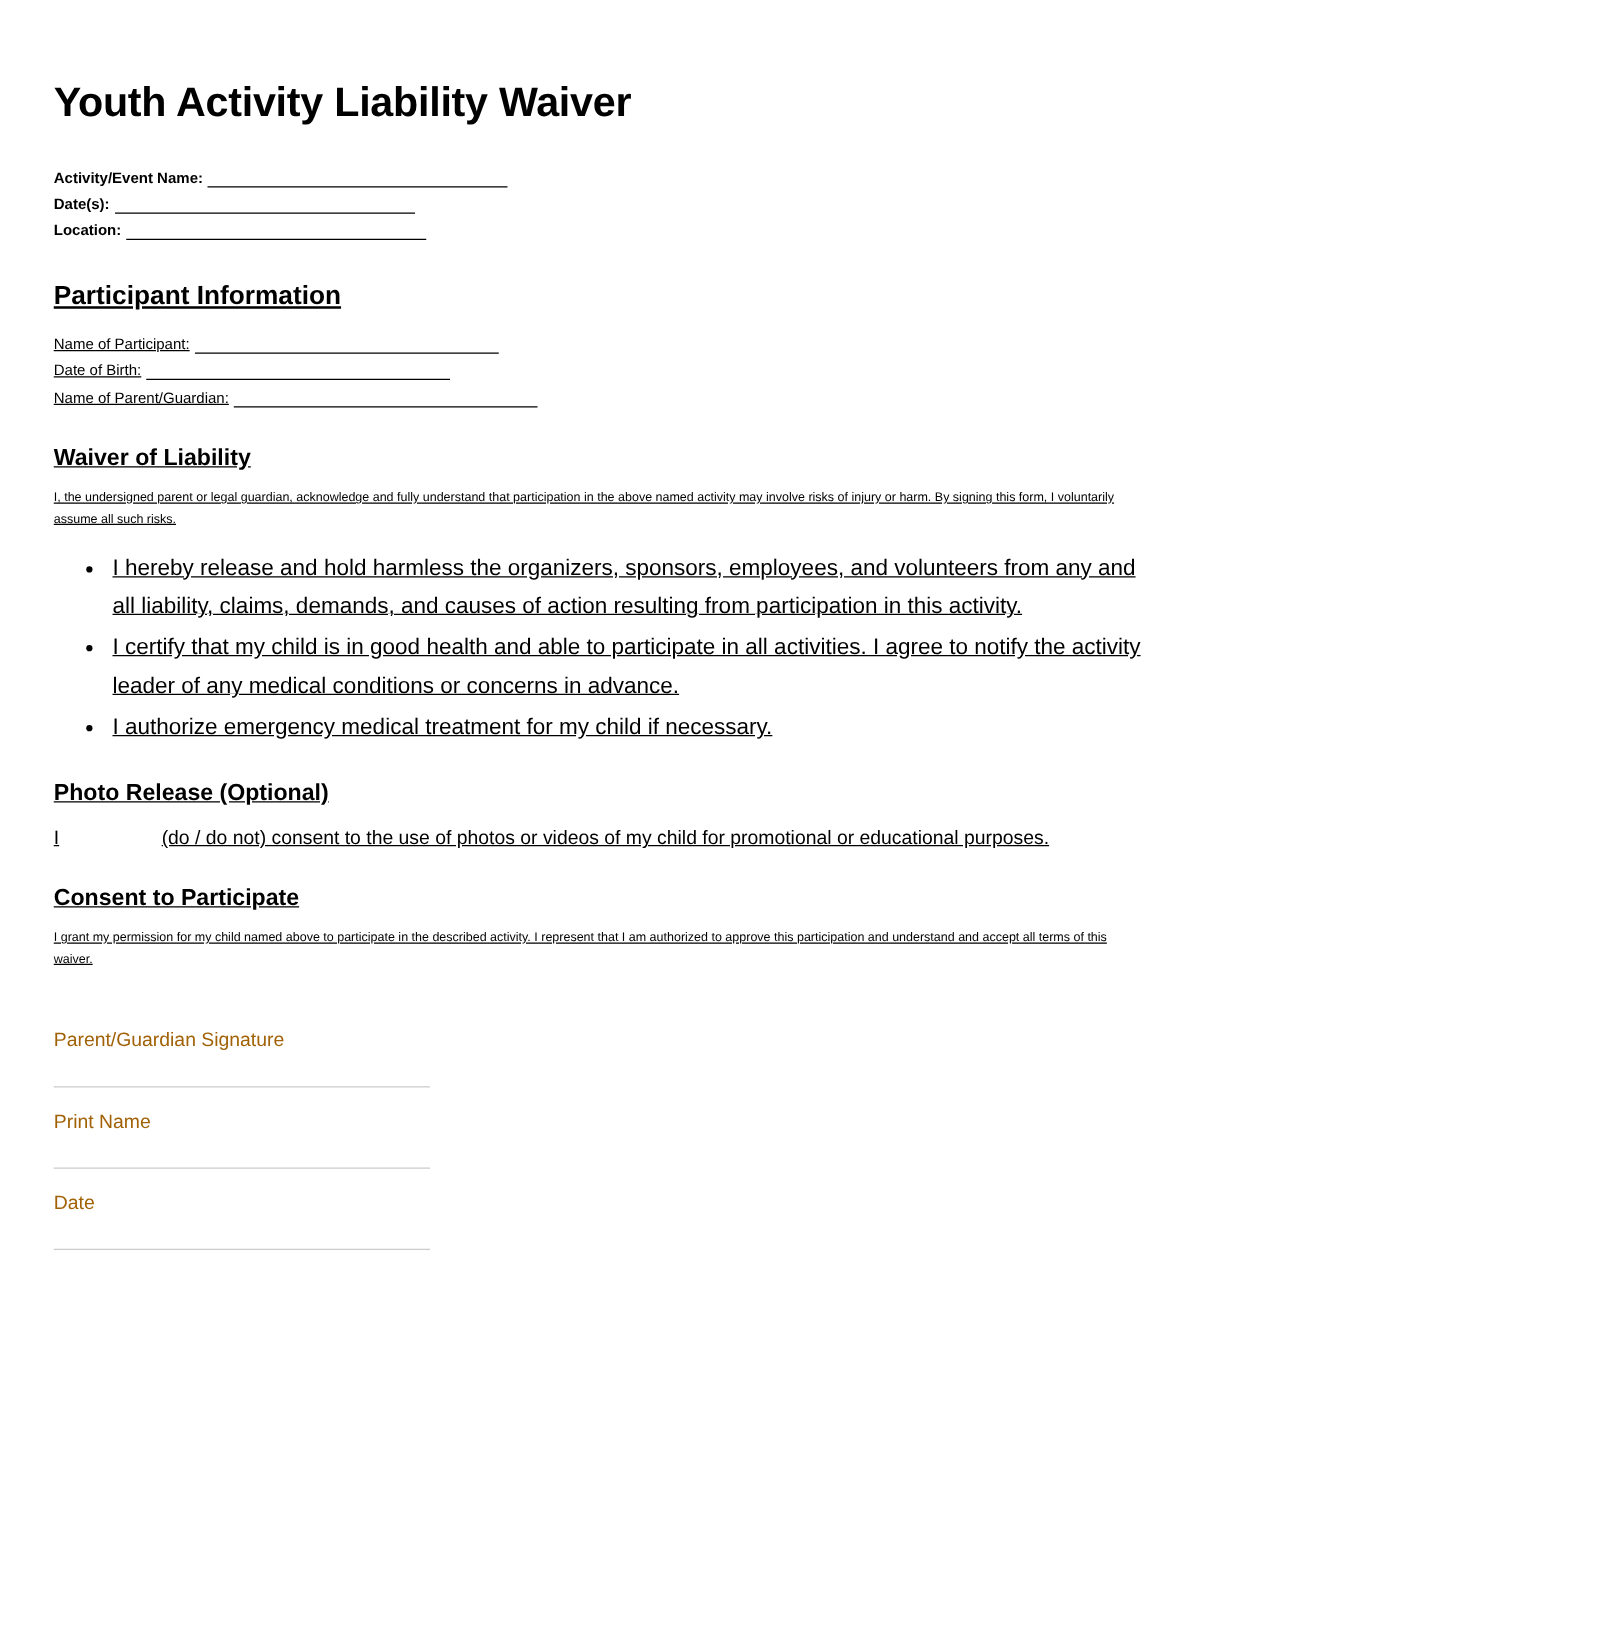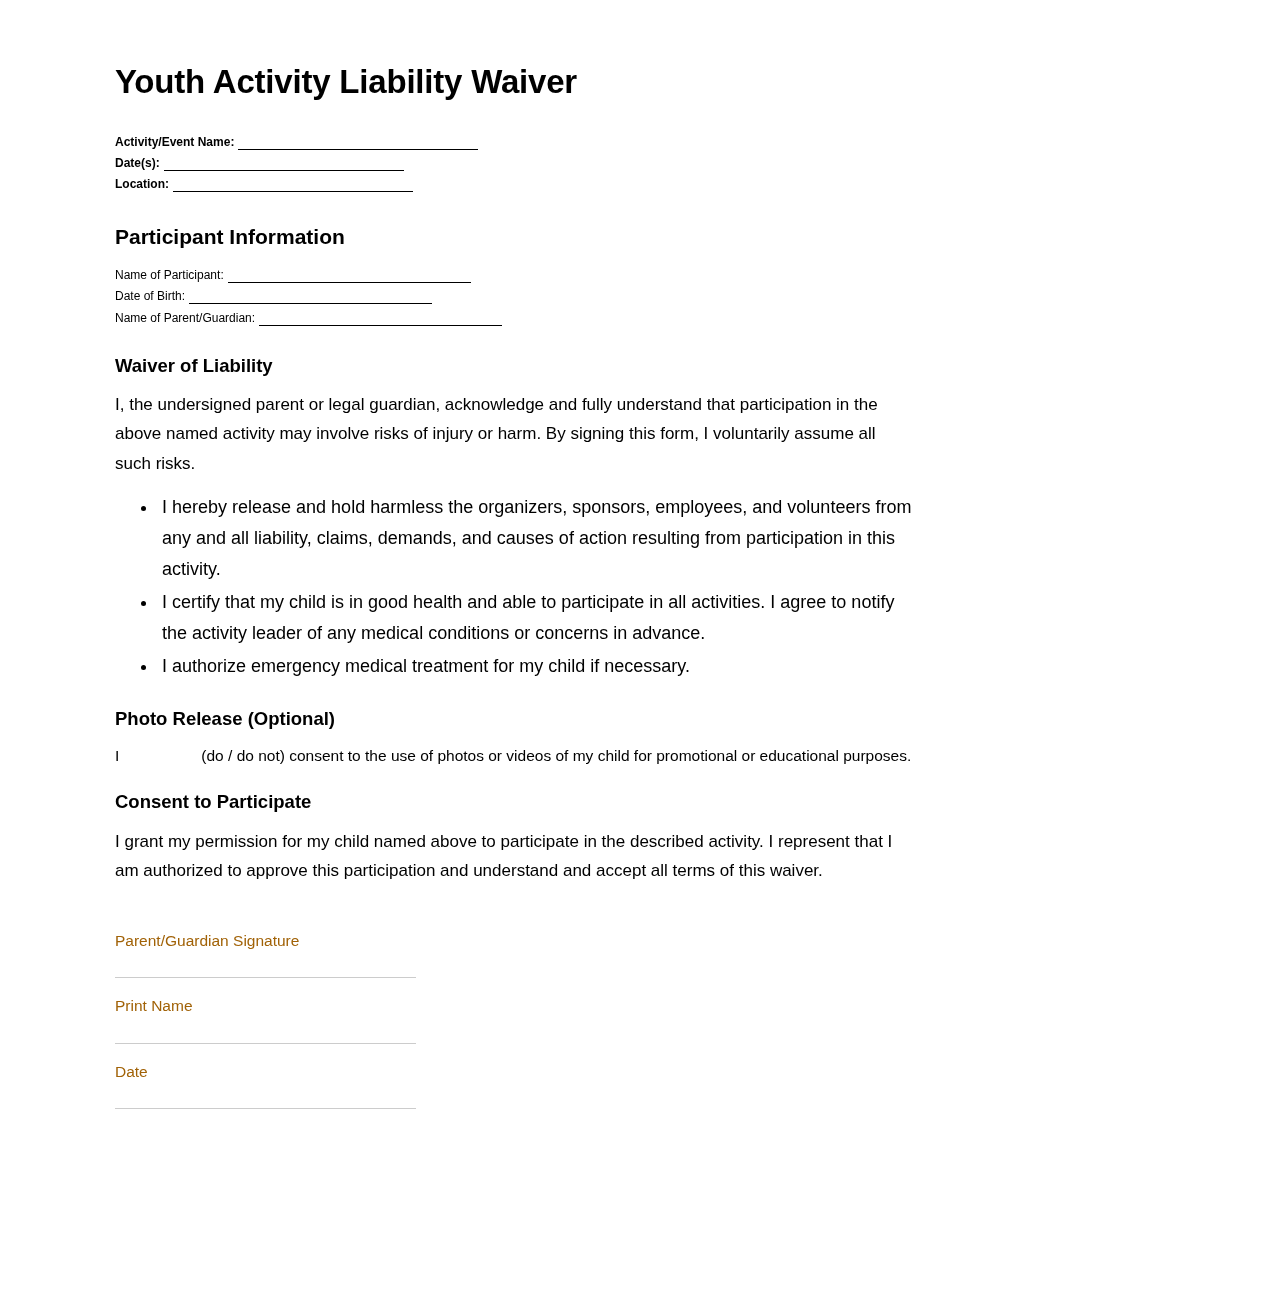--- a/index.html
+++ b/index.html
@@ -9,21 +9,21 @@
     background: #ffffff;
   }
   body {
     font-family: "Liberation Sans", sans-serif;
     color: #000000;
     width: 1278px;
     min-height: 1300px;
     -webkit-font-smoothing: antialiased;
   }
   .page {
-    padding: 62px 108px 40px 115px;
+    padding: 62px 108px 40px 43px;
     box-sizing: border-box;
     width: 1024px;
   }
   .doc-title {
     font-size: 33px;
     font-weight: bold;
     line-height: 1.2;
     margin: 0 0 30px 0;
     letter-spacing: -0.2px;
   }
@@ -61,26 +61,27 @@
     margin: 0 0 16px 0;
   }
   h3.section-heading {
     font-size: 18.5px;
     font-weight: bold;
     line-height: 1.2;
     margin: 0 0 13px 0;
   }
   .section {
     margin-bottom: 26px;
+    text-decoration: underline;
   }
   .section.tight {
     margin-bottom: 22px;
   }
   p.body-text {
-    font-size: 17px;
+    font-size: 10px;
     line-height: 1.72;
     margin: 0 0 10px 0;
     max-width: 1068px;
   }
   ul.waiver-list {
     margin: 14px 0 0 0;
     padding-left: 43px;
     max-width: 1068px;
   }
   ul.waiver-list li {

